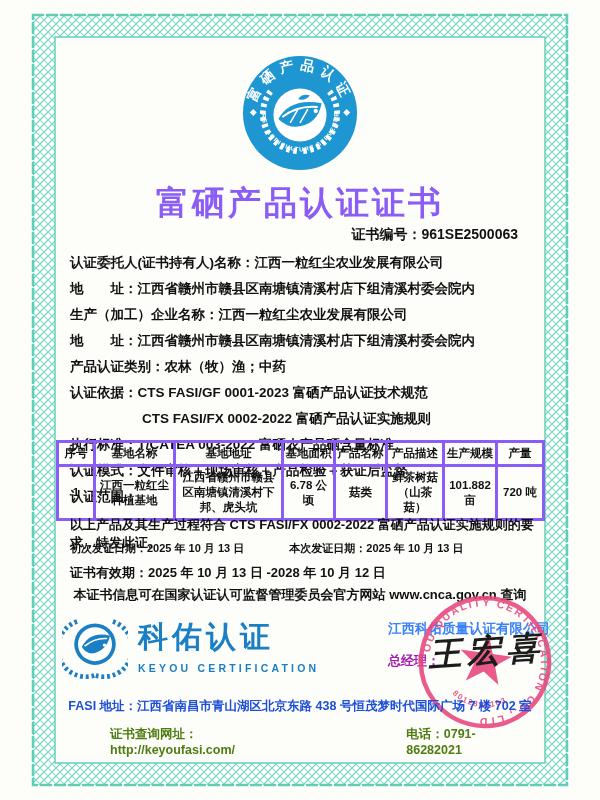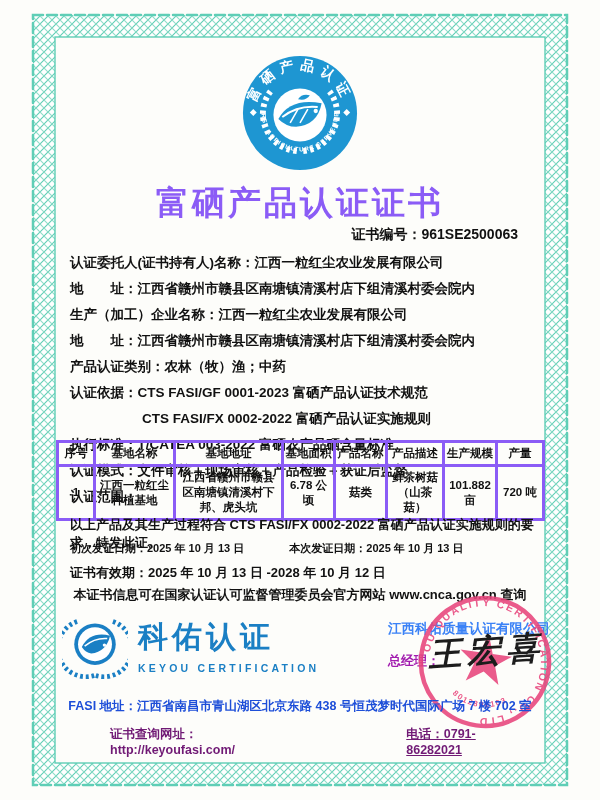--- a/index.html
+++ b/index.html
@@ -52,22 +52,22 @@
   .manager-line { position:absolute; left:388px; top:652px; font-size:13px; font-weight:700; color:#a21caf; }
 
   .seal { position:absolute; left:415px; top:592px; width:140px; height:140px; opacity:.88; }
   .signature {
     position:absolute; left:428px; top:628px; width:150px;
     font-family:"Liberation Serif", serif; font-style:italic; font-weight:700;
     font-size:33px; letter-spacing:6px; color:#1c1c1c; transform:rotate(-4deg);
   }
 
   .fasi-address { position:absolute; left:0; top:698px; width:100%; text-align:center; font-size:12.5px; font-weight:700; color:#1d4ed8; }
-  .query-line { position:absolute; left:110px; top:726px; width:420px; display:flex; font-size:12.5px; font-weight:700; color:#701a75; }
-  .query-line .phone { margin-left:86px;text-decoration:underline; }
+  .query-line { position:absolute; left:110px; top:726px; width:420px; display:flex; font-size:12.5px; font-weight:700; color:#4d7c0f; }
+  .query-line .phone { margin-left:86px; }
 </style>
 </head>
 <body>
 
 <div class="page">
 
   <svg class="border-svg" viewBox="0 0 600 800">
     <defs>
       <pattern id="gpat" width="8" height="8" patternUnits="userSpaceOnUse">
         <rect width="8" height="8" fill="#ffffff"></rect>

